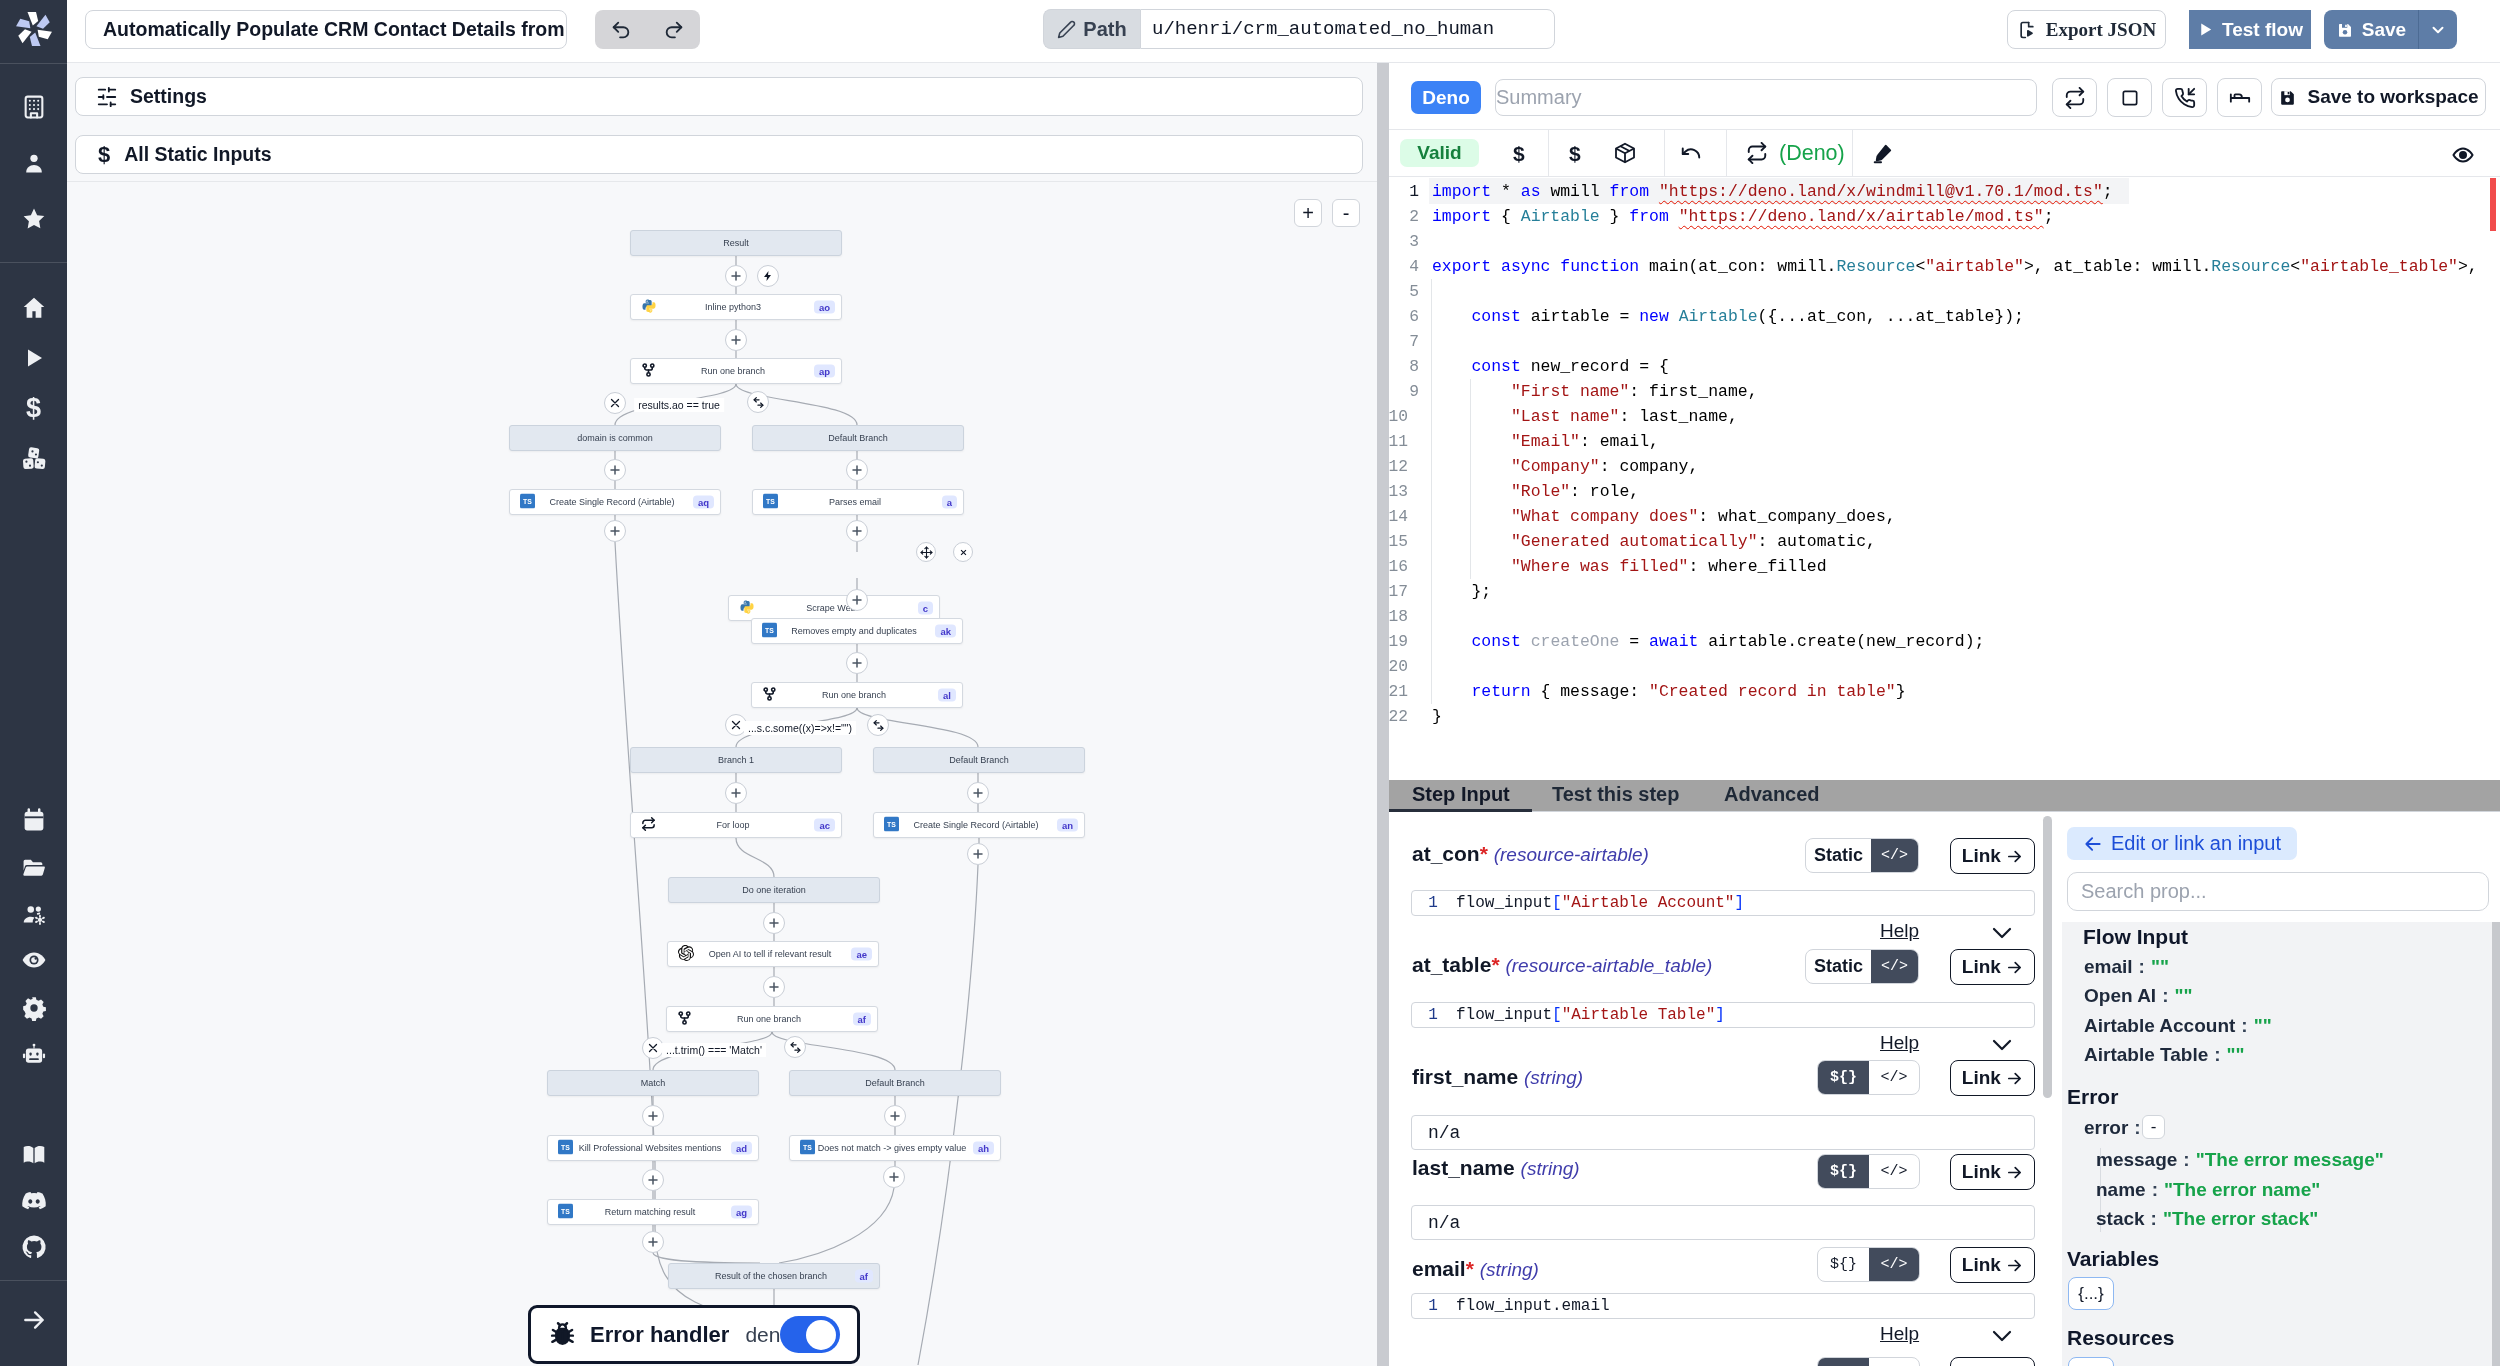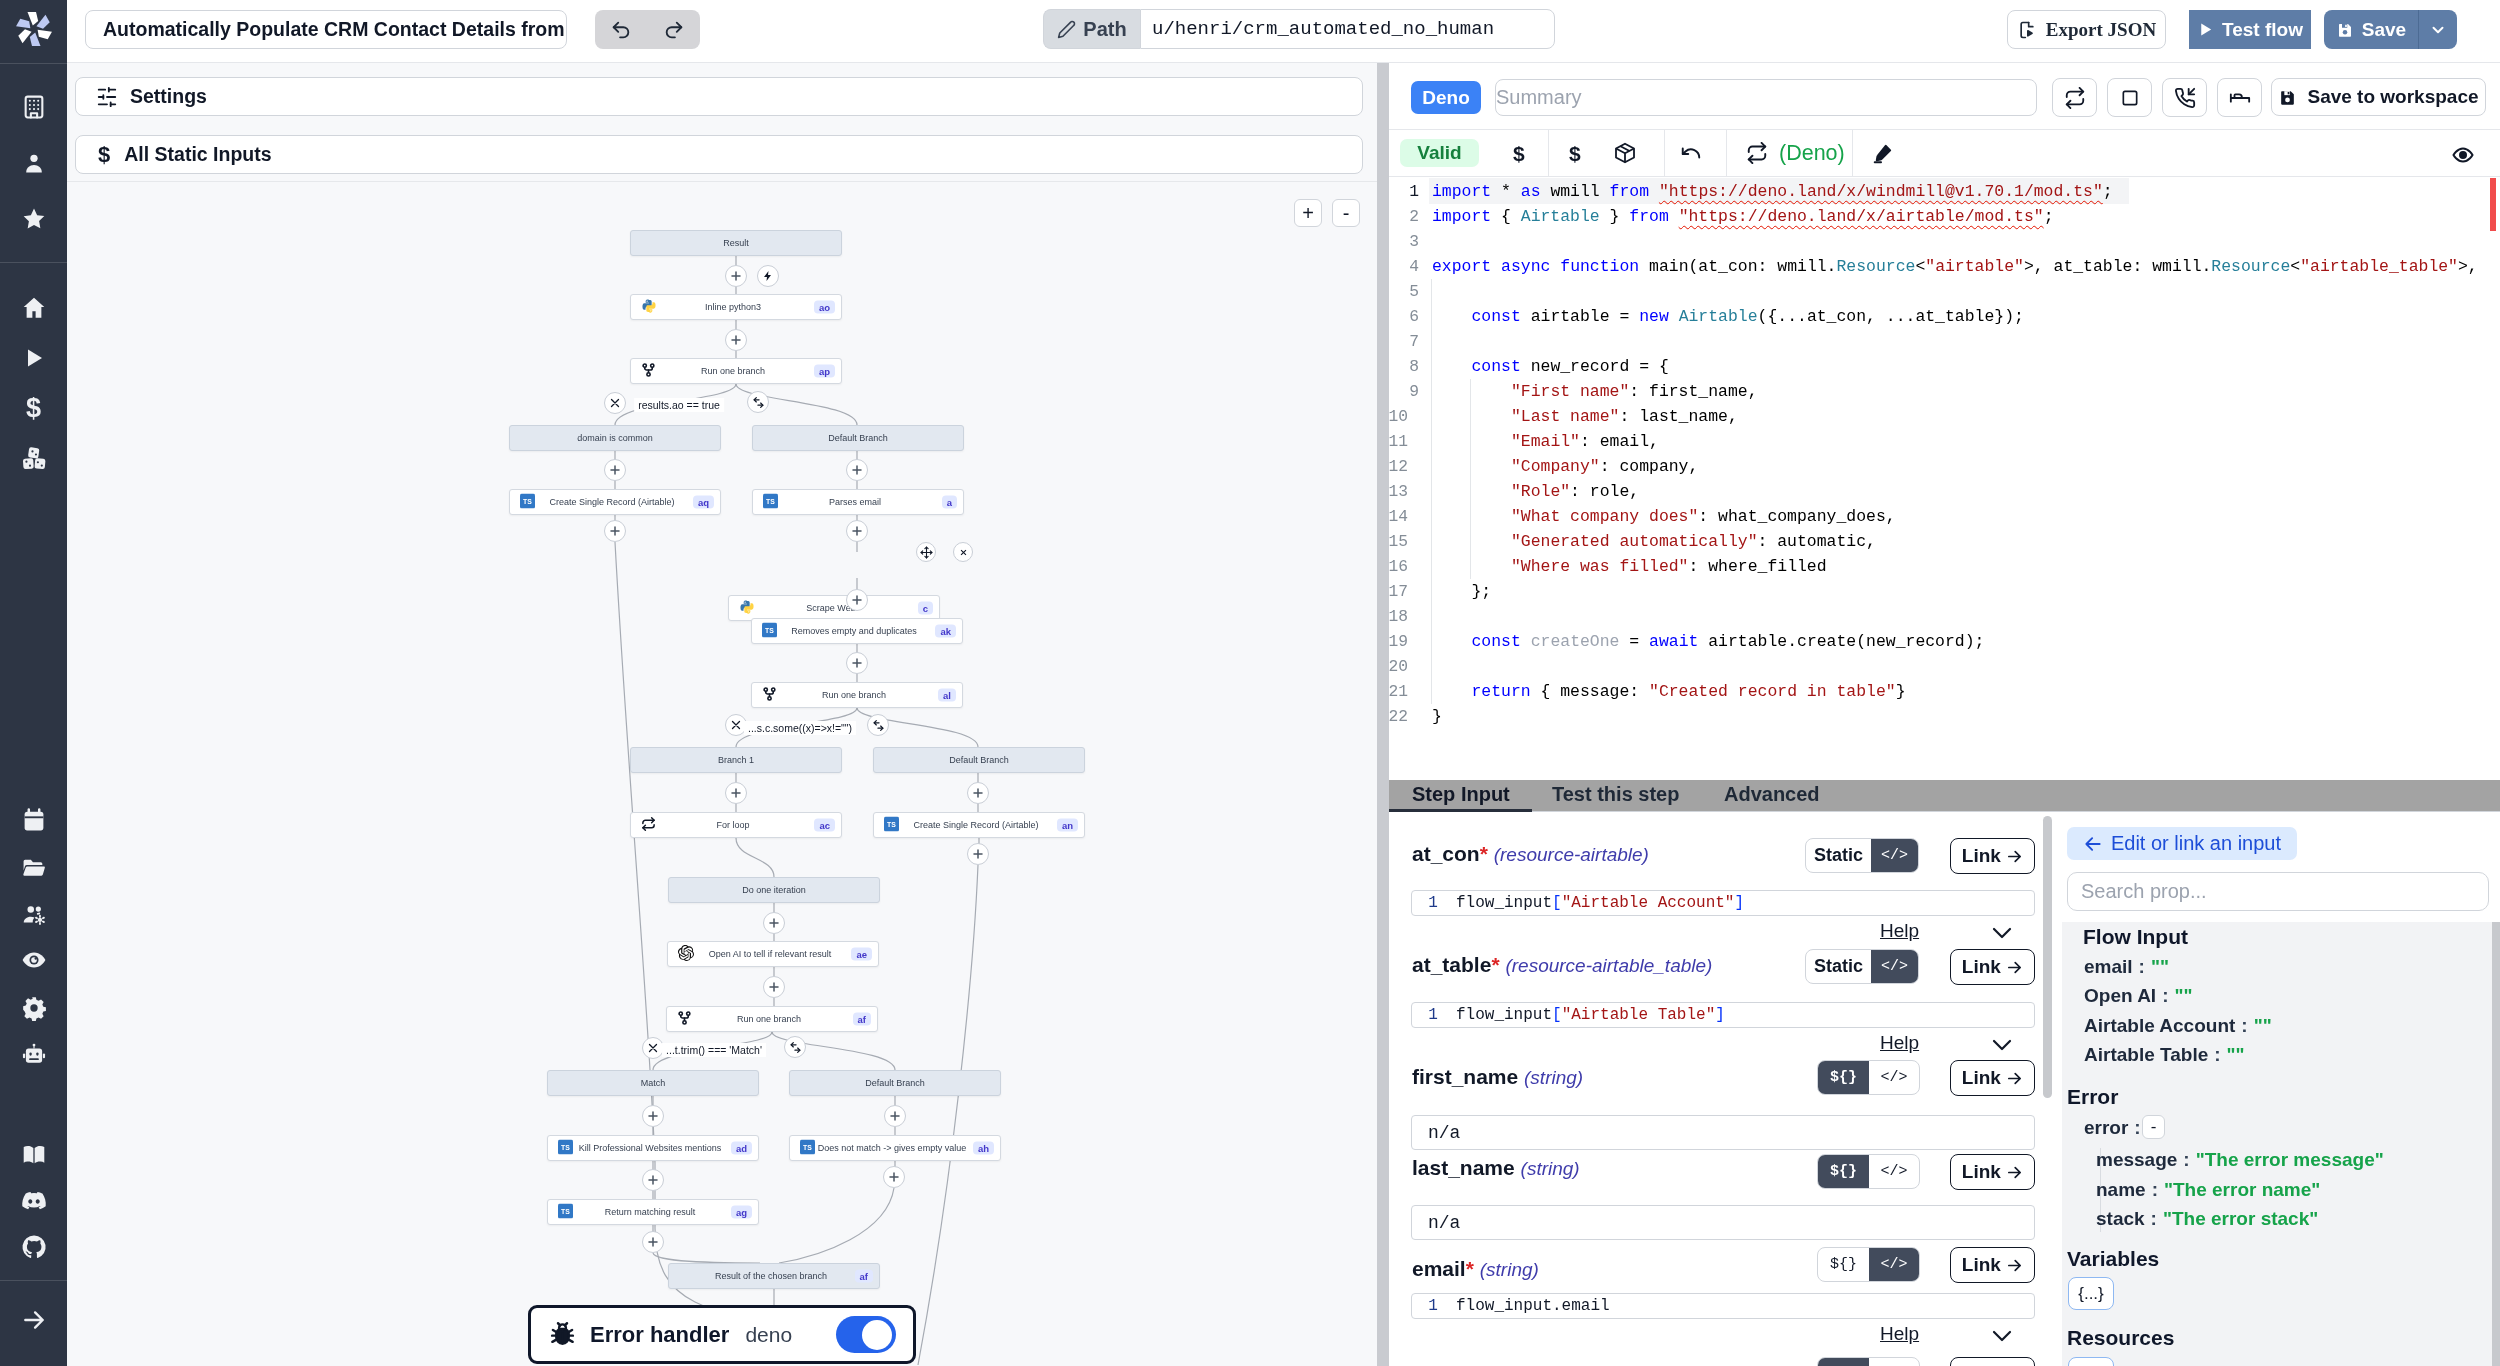--- a/index.html
+++ b/index.html
@@ -585,21 +585,21 @@
   <div class="pc" style="left:896px; top:489px; width:20px; height:20px;">
       <svg width="13" height="13" viewBox="0 0 24 24" fill="none" stroke="#111827" stroke-width="2">
         <path d="M7.5 7.5l9 9M16.5 7.5l-9 9"></path>
       </svg>
     </div>
 
   <div class="condlbl" style="left:612px; top:342px;">results.ao == true</div>
   <div class="condlbl" style="left:733px; top:665px;">...s.c.some((x)=&gt;x!="")</div>
   <div class="condlbl" style="left:647px; top:987px;">...t.trim() === 'Match'</div>
 
-  <div class="abs" style="left:461px; top:1242px; width:388px; height:59px; background:#fff; border:3px solid #0f172a; border-radius:9px; display:flex; align-items:center;">
+  <div class="abs" style="left:461px; top:1242px; width:332px; height:59px; background:#fff; border:3px solid #0f172a; border-radius:9px; display:flex; align-items:center;">
     <svg style="margin-left:18px;" width="27" height="27" viewBox="0 0 24 24" fill="none" stroke="#111827" stroke-width="2.2" stroke-linecap="round" stroke-linejoin="round">
         <path d="m8 2 1.9 1.9M14.1 3.9 16 2"></path>
         <path d="M9 7.5V6a3 3 0 1 1 6 0v1.5"></path>
         <path d="M12 20a5.5 5.5 0 0 1-5.5-5.5v-3A4.5 4.5 0 0 1 11 7h2a4.5 4.5 0 0 1 4.5 4.5v3A5.5 5.5 0 0 1 12 20z" fill="#111827"></path>
         <path d="M12 20v-9"></path>
         <path d="M6.5 13H2.8M6.5 16.5 3 18.5M6.8 10 3.5 8M17.5 13h3.7M17.5 16.5 21 18.5M17.2 10l3.3-2"></path>
       </svg>
     <span style="margin-left:14px; font-size:22px; font-weight:bold; color:#0f172a;">Error handler</span>
     <span style="margin-left:16px; font-size:21px; color:#374151;">deno</span>
     <div style="position:absolute; right:17px; width:60px; height:37px; background:#2563eb; border-radius:19px;">

